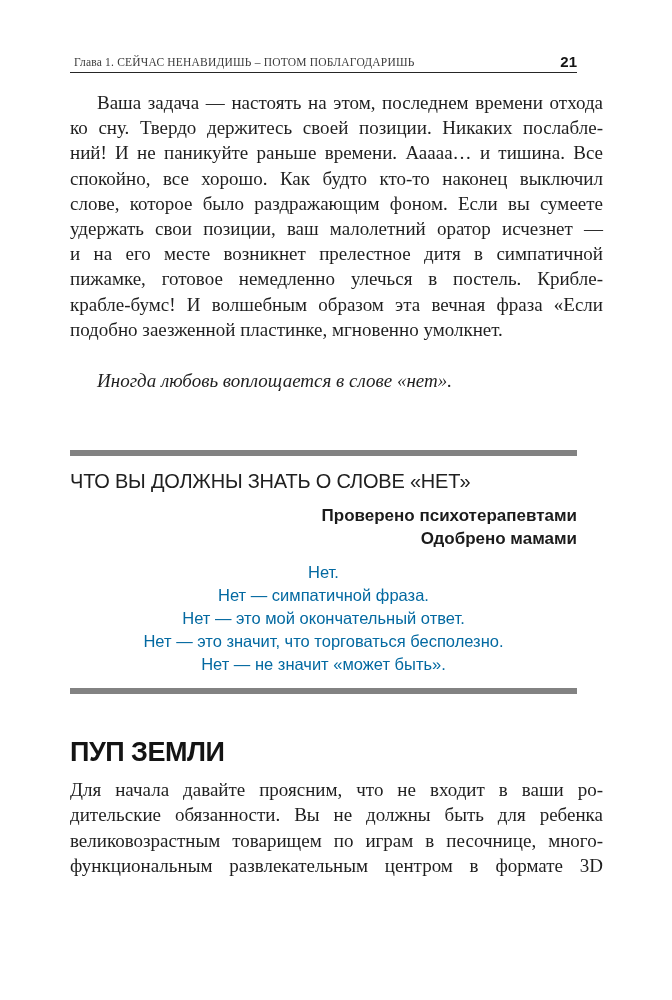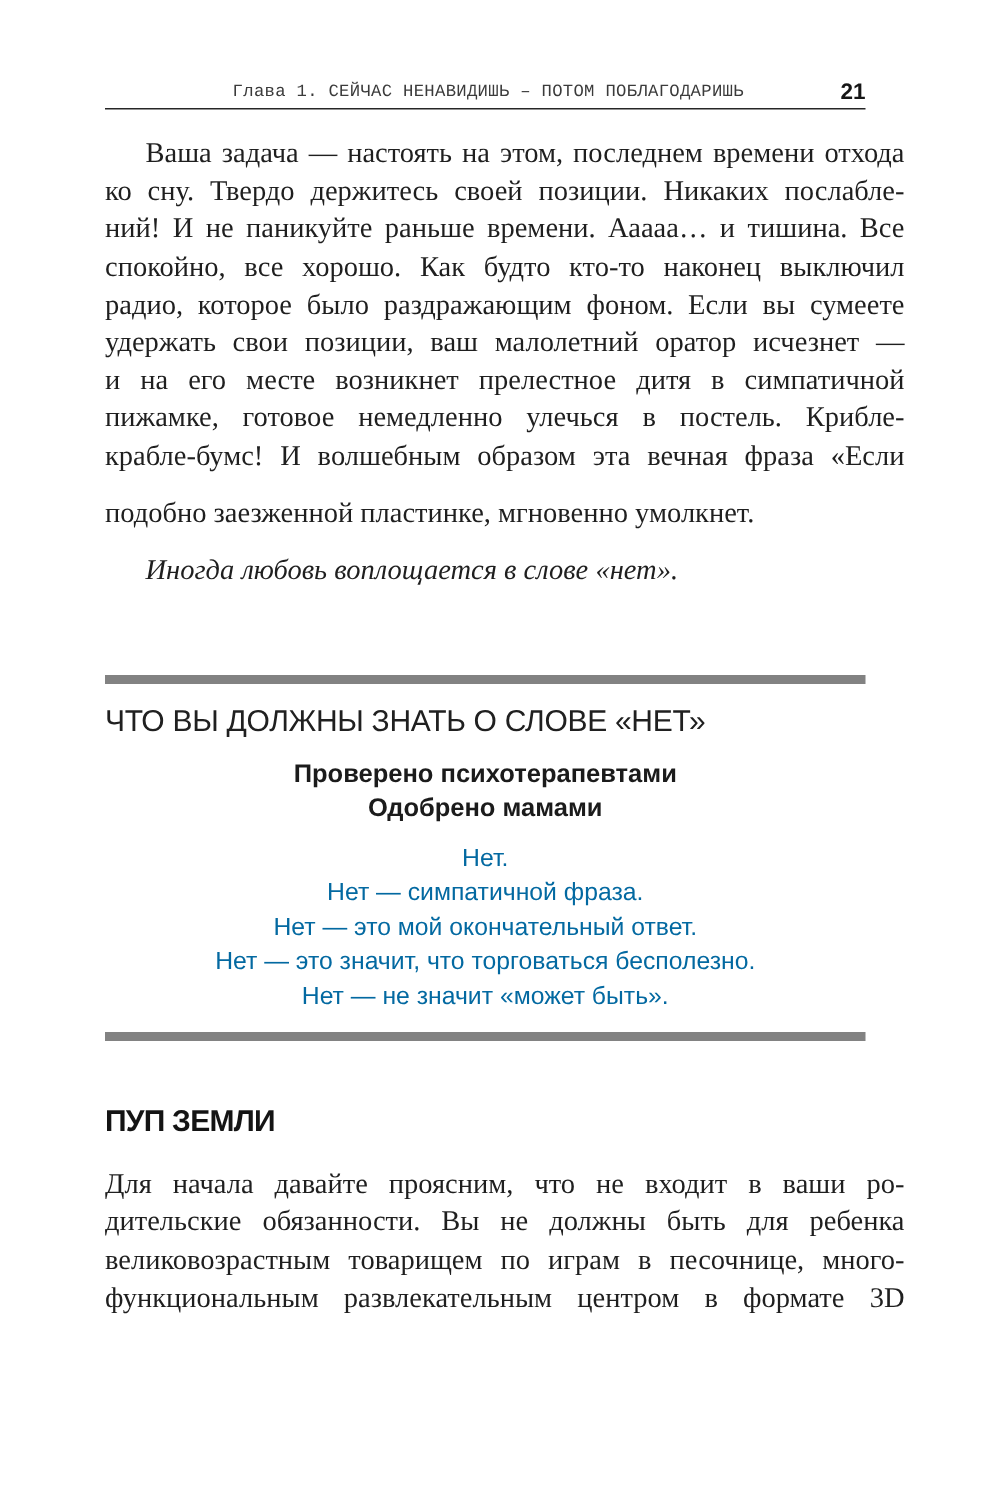--- a/index.html
+++ b/index.html
@@ -11,22 +11,22 @@
     font-family:"Liberation Serif", serif;
     color:#1f1f1f;
   }
 
   
   .running-header {
     position:absolute; left:70px; top:50px; width:507px; height:22px;
   }
   .running-title {
     position:absolute; left:4px; right:0; bottom:4px;
-    text-align:center;
-    font-family:Liberation Mono, monospace;
+    text-align:left;
+    font-family:Liberation Serif, serif;
     font-size:11.5px; letter-spacing:0.2px;
     color:#3b3b3b;
     white-space:nowrap;
   }
   .page-number {
     position:absolute; right:0; bottom:2px;
     font-family:"Liberation Sans", sans-serif;
     font-weight:bold; font-size:15px; color:#161616;
   }
   .header-rule {
@@ -36,21 +36,21 @@
 
   
   .plines {
     position:absolute; left:70px; width:533px;
     font-size:19px;
   }
   .plines > div {
     text-align:justify;
     text-align-last:justify;
   }
-  .plines > div.last-line { text-align-last:left;margin-top:13px; }
+  .plines > div.last-line { text-align-last:left; }
   .indent-first > div:first-child { padding-left:27px; }
 
   #paragraph-1 { top:90px;  line-height:25.2px; }
   #paragraph-2 { top:777px; line-height:25.4px; }
 
   
   .quote-line {
     position:absolute; left:70px; top:369px; width:533px;
     padding-left:27px; box-sizing:border-box;
     font-style:italic; font-size:19px; line-height:24px;
@@ -71,59 +71,59 @@
 
   .callout-title {
     position:absolute; left:70px; top:470px; width:507px;
     font-family:"Liberation Sans", sans-serif;
     font-size:20px; letter-spacing:-0.2px;
     color:#202020;
     white-space:nowrap;
   }
   .callout-subtitle {
     position:absolute; left:70px; width:507px;
-    text-align:center;
+    text-align:right;
     font-family:"Liberation Sans", sans-serif;
     font-weight:bold; font-size:17px; color:#1b1b1b;
   }
   #callout-subtitle-1 { top:506px; }
   #callout-subtitle-2 { top:529px; }
 
   .callout-list {
     position:absolute; left:70px; top:561px; width:507px;
     font-family:"Liberation Sans", sans-serif;
     font-size:16.5px; line-height:23px; color:#0369a1;
   }
   .callout-list > div { text-align:center; }
 
   
   .section-heading {
     position:absolute; left:70px; top:737px; width:533px;
     font-family:"Liberation Sans", sans-serif;
-    font-weight:bold; font-size:20px; letter-spacing:-0.5px;
+    font-weight:bold; font-size:27px; letter-spacing:-0.5px;
     color:#141414;
   }
 </style>
 </head>
 <body>
 
 <div class="page">
 
   <div class="running-header">
     <div class="running-title">Глава 1. СЕЙЧАС НЕНАВИДИШЬ – ПОТОМ ПОБЛАГОДАРИШЬ</div>
     <div class="page-number">21</div>
   </div>
   <div class="header-rule"></div>
 
   <div id="paragraph-1" class="plines indent-first">
       <div>Ваша задача — настоять на этом, последнем времени отхода</div>
       <div>ко сну. Твердо держитесь своей позиции. Никаких послабле-</div>
       <div>ний! И не паникуйте раньше времени. Ааааа… и тишина. Все</div>
       <div>спокойно, все хорошо. Как будто кто-то наконец выключил</div>
-      <div>радио, которое было раздражающим фоном. Если вы сумеете</div>
+      <div>слове, которое было раздражающим фоном. Если вы сумеете</div>
       <div>удержать свои позиции, ваш малолетний оратор исчезнет —</div>
       <div>и на его месте возникнет прелестное дитя в симпатичной</div>
       <div>пижамке, готовое немедленно улечься в постель. Крибле-</div>
       <div>крабле-бумс! И волшебным образом эта вечная фраза «Если</div>
       <div class="last-line">подобно заезженной пластинке, мгновенно умолкнет.</div>
     </div>
 
   <div class="quote-line">Иногда любовь воплощается в слове «нет».</div>
 
   <div id="divider-top" class="divider-bar"></div>

